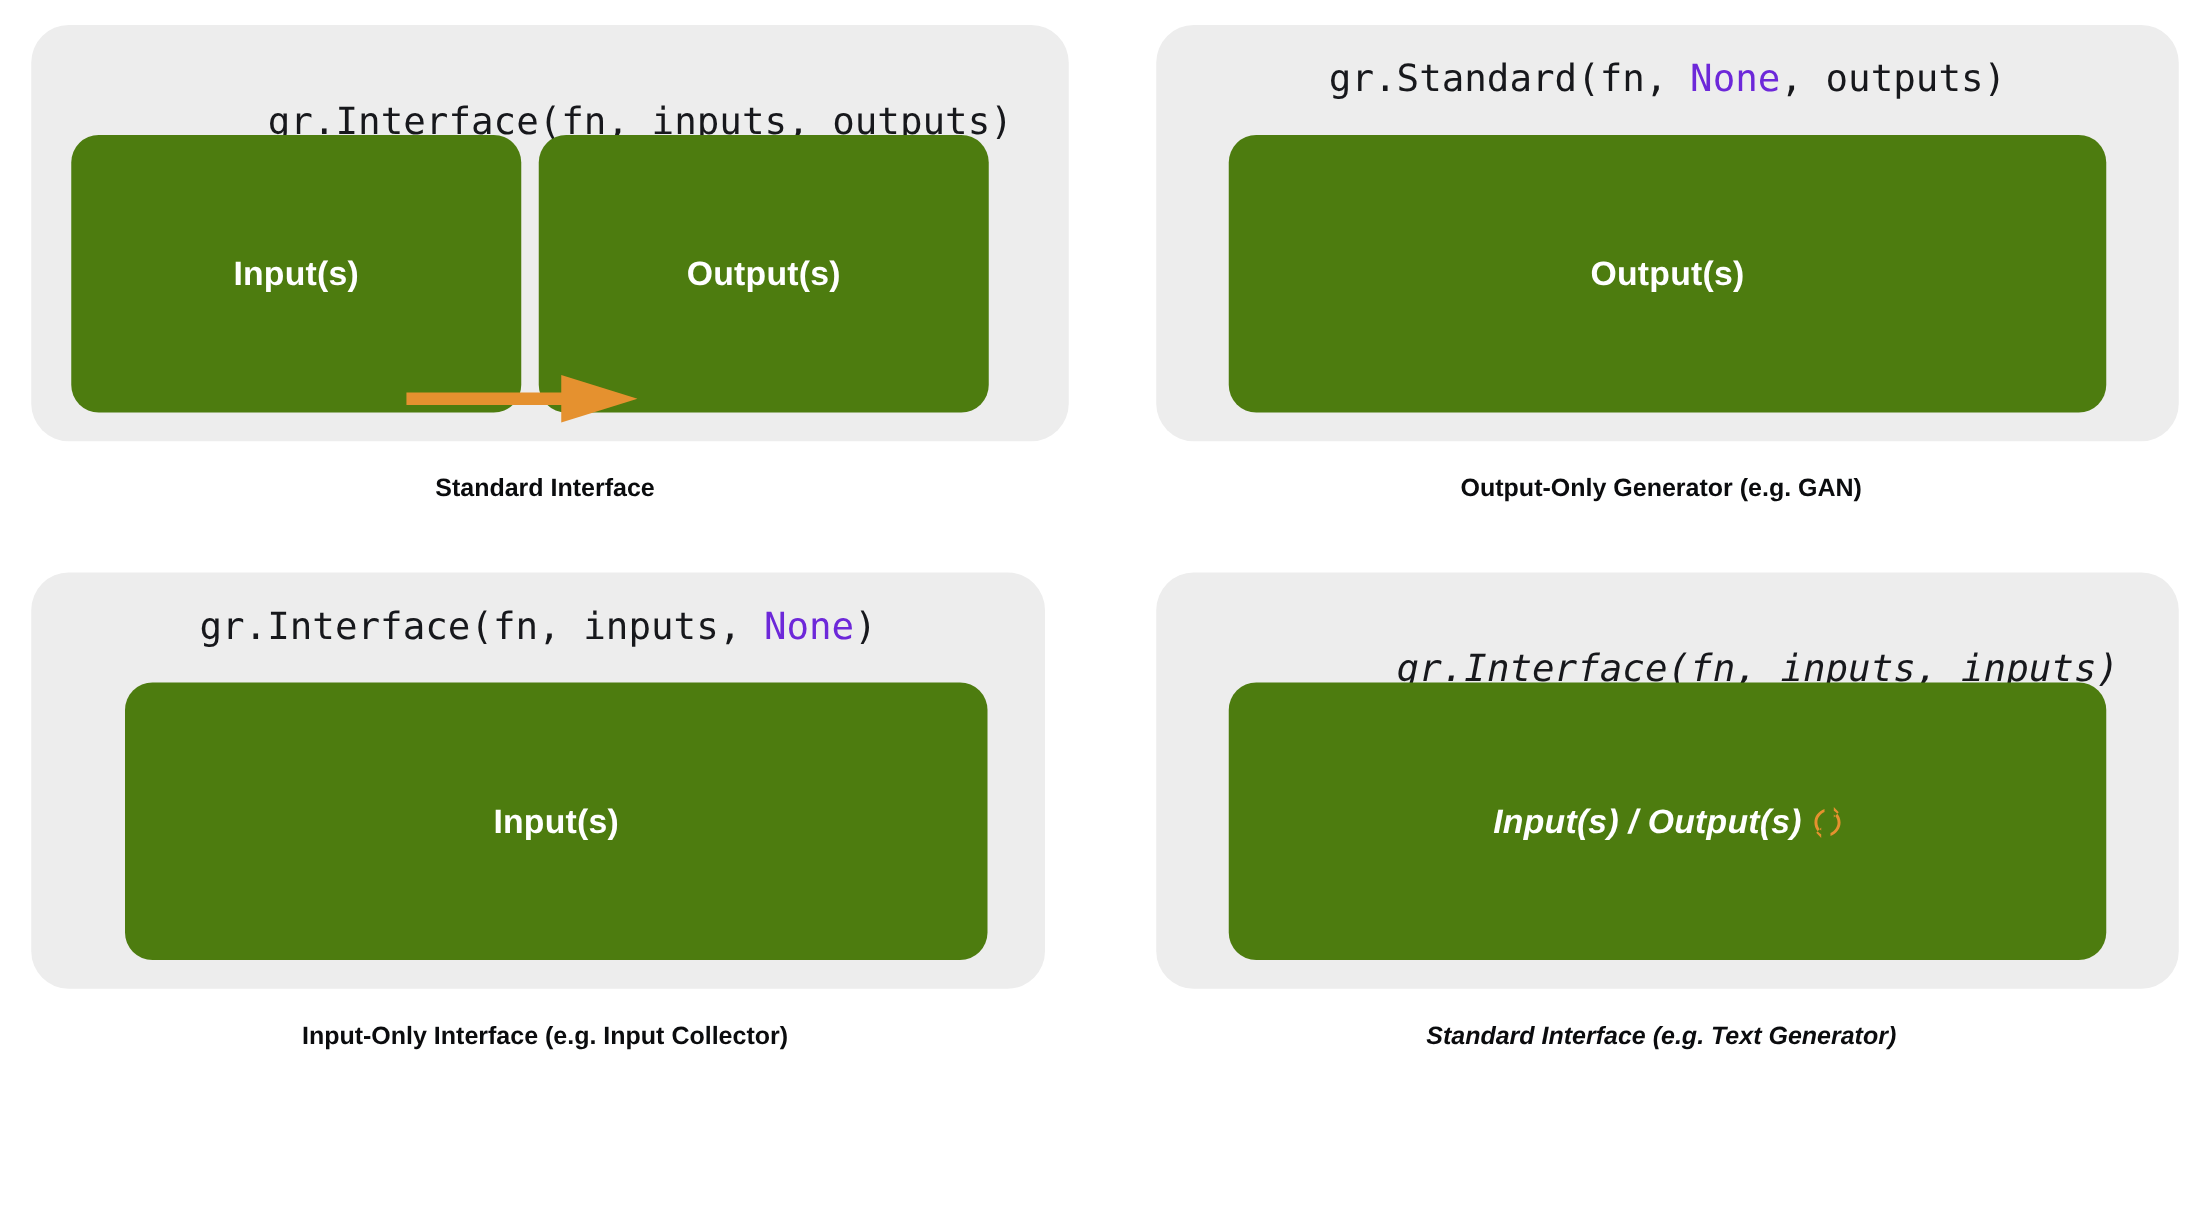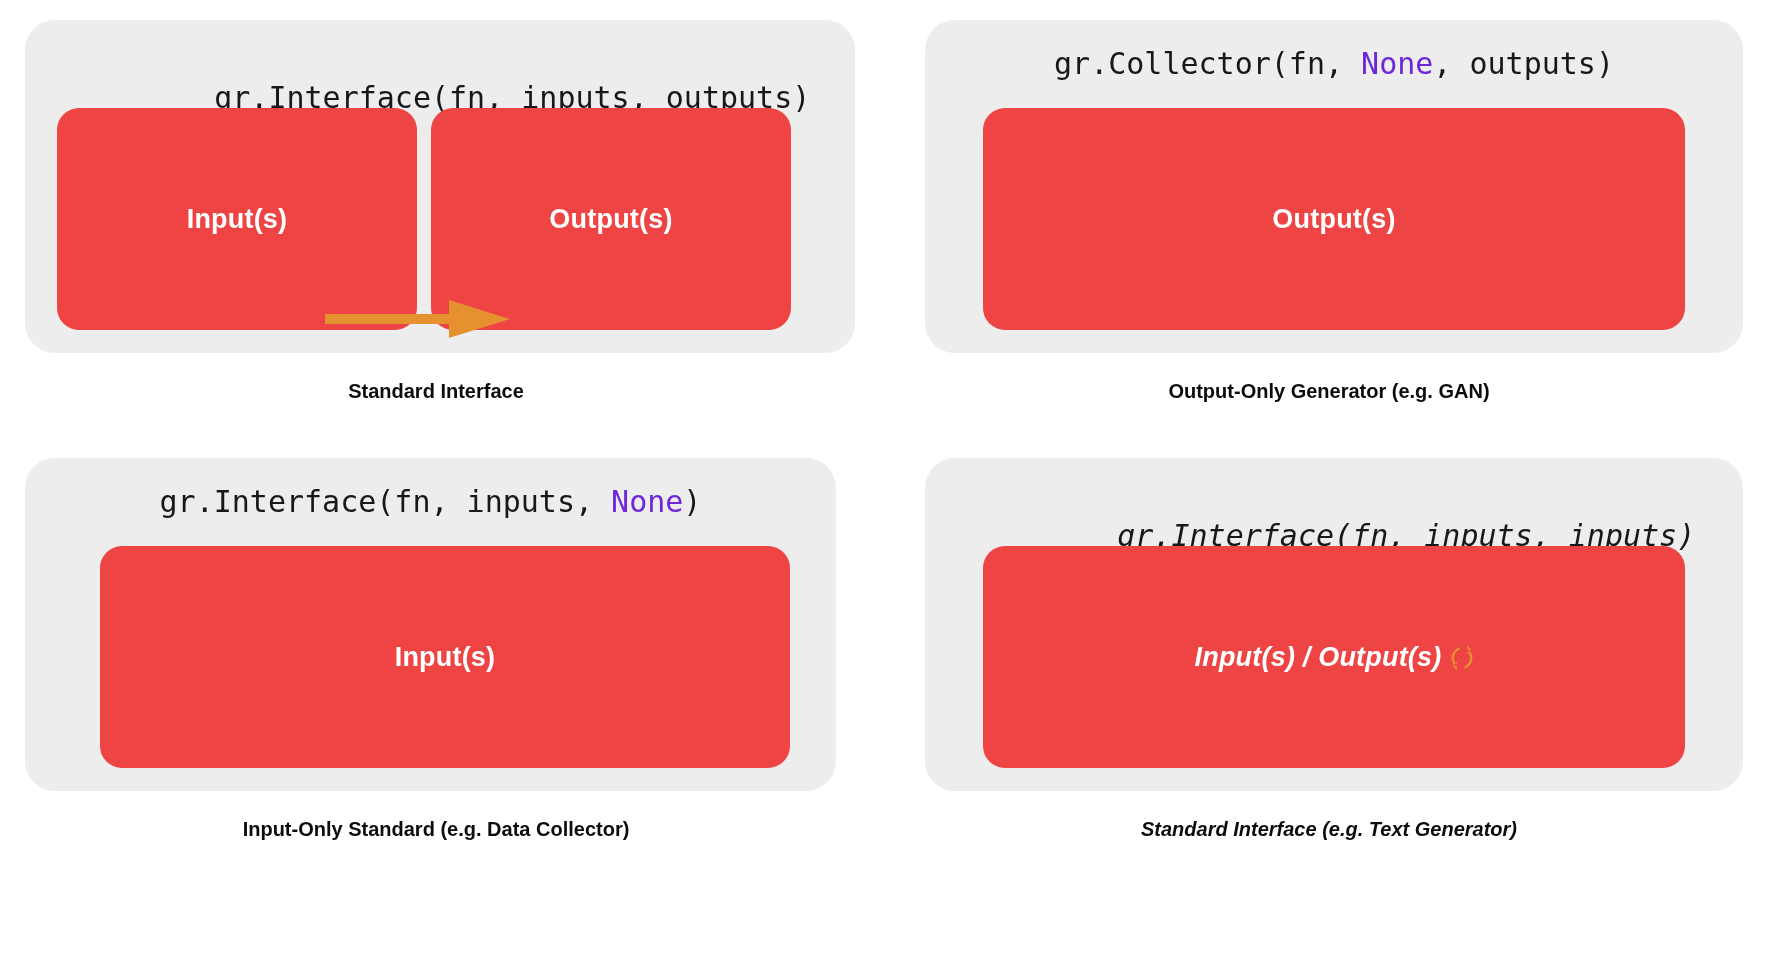--- a/index.html
+++ b/index.html
@@ -65,21 +65,21 @@
 
   
   .boxrow {
     position: absolute;
     left: 0; right: 0;
     top: 88px;
     height: 222px;
   }
   .box {
     position: absolute;
-    background: #ef4444;
+    background: #4d7c0f;
     border-radius: 22px;
     box-sizing: border-box;
     display: flex;
     align-items: center;
     justify-content: center;
     top: 0;
     height: 222px;
   }
   .box-label {
     color: #ffffff;
@@ -170,21 +170,21 @@
         </svg>
       </div>
 
     </div>
     <div class="caption">Standard Interface</div>
   </div>
 
   <div class="quad tr">
     <div class="panel">
 
-      <div class="code-line"><span>gr.Collector(fn, </span><span class="tok-none">None</span><span>, outputs)</span></div>
+      <div class="code-line"><span>gr.Standard(fn, </span><span class="tok-none">None</span><span>, outputs)</span></div>
 
       <div class="boxrow">
         <div class="box single">
           <span class="box-label">Output(s)</span>
         </div>
       </div>
 
     </div>
     <div class="caption">Output-Only Generator (e.g. GAN)</div>
   </div>
@@ -194,21 +194,21 @@
 
       <div class="code-line"><span>gr.Interface(fn, inputs, </span><span class="tok-none">None</span><span>)</span></div>
 
       <div class="boxrow">
         <div class="box single">
           <span class="box-label">Input(s)</span>
         </div>
       </div>
 
     </div>
-    <div class="caption">Input-Only Standard (e.g. Data Collector)</div>
+    <div class="caption">Input-Only Interface (e.g. Input Collector)</div>
   </div>
 
   <div class="quad br">
     <div class="panel">
 
       <div class="code-line">
         <span>gr.Interface(fn, inputs, inputs)</span>
       </div>
 
       <div class="boxrow">

